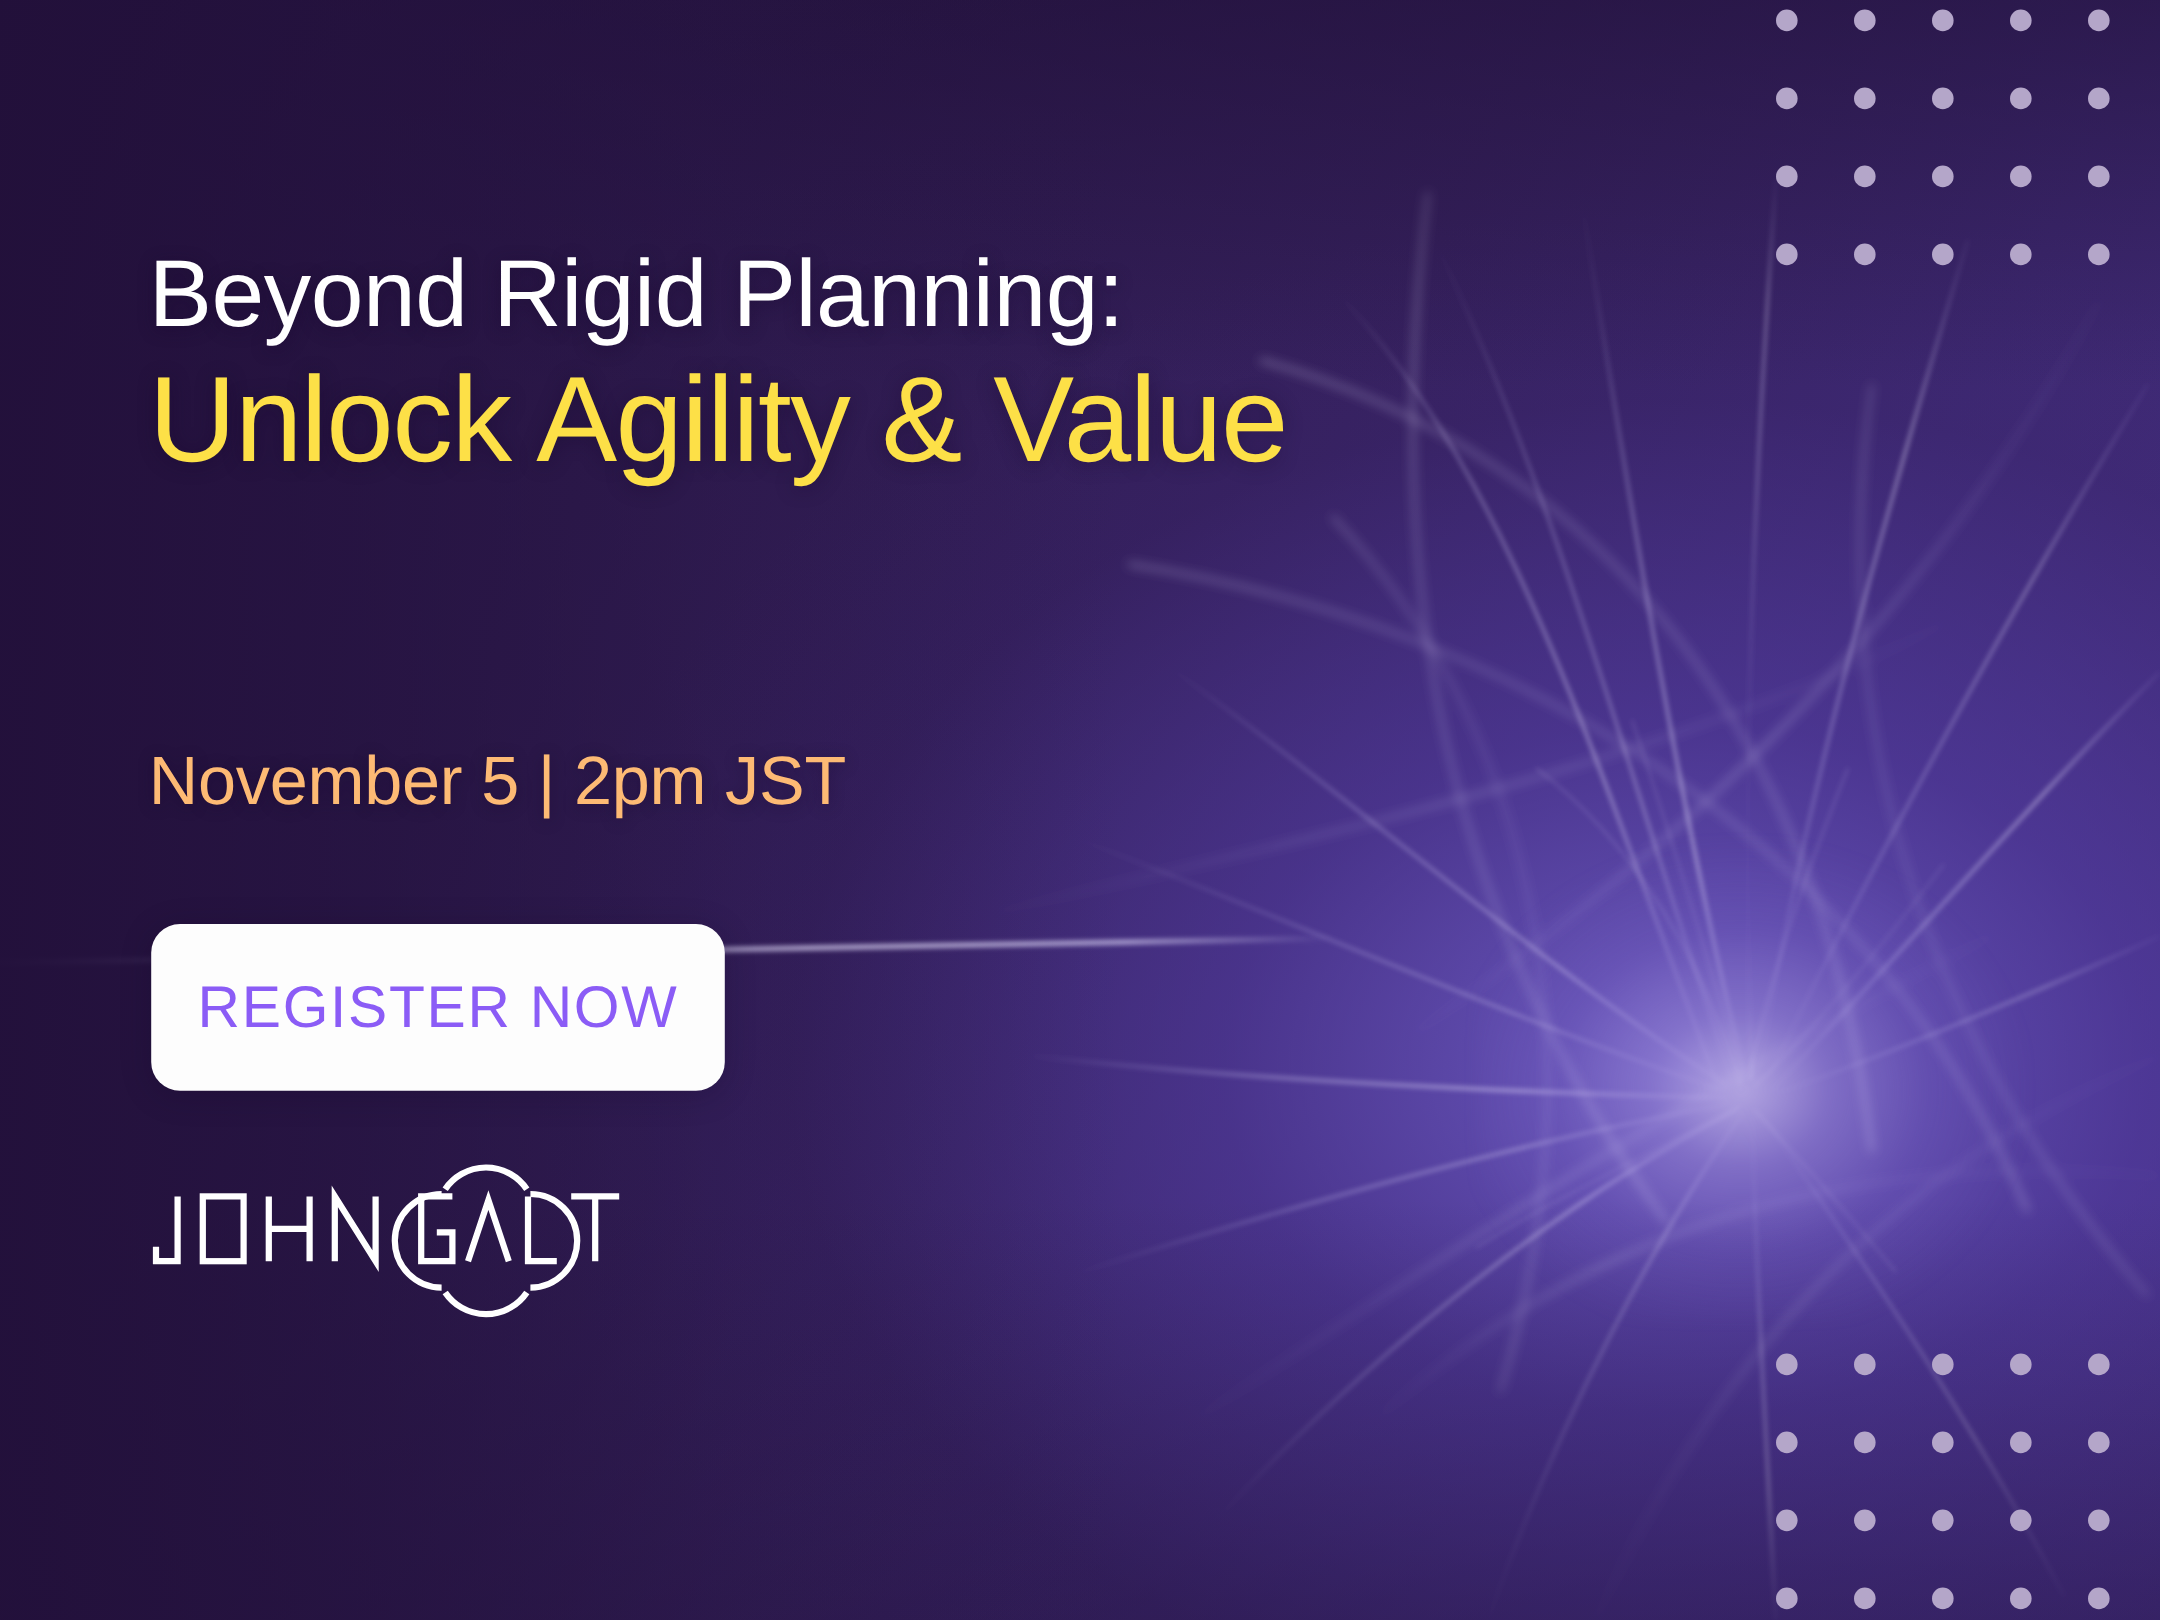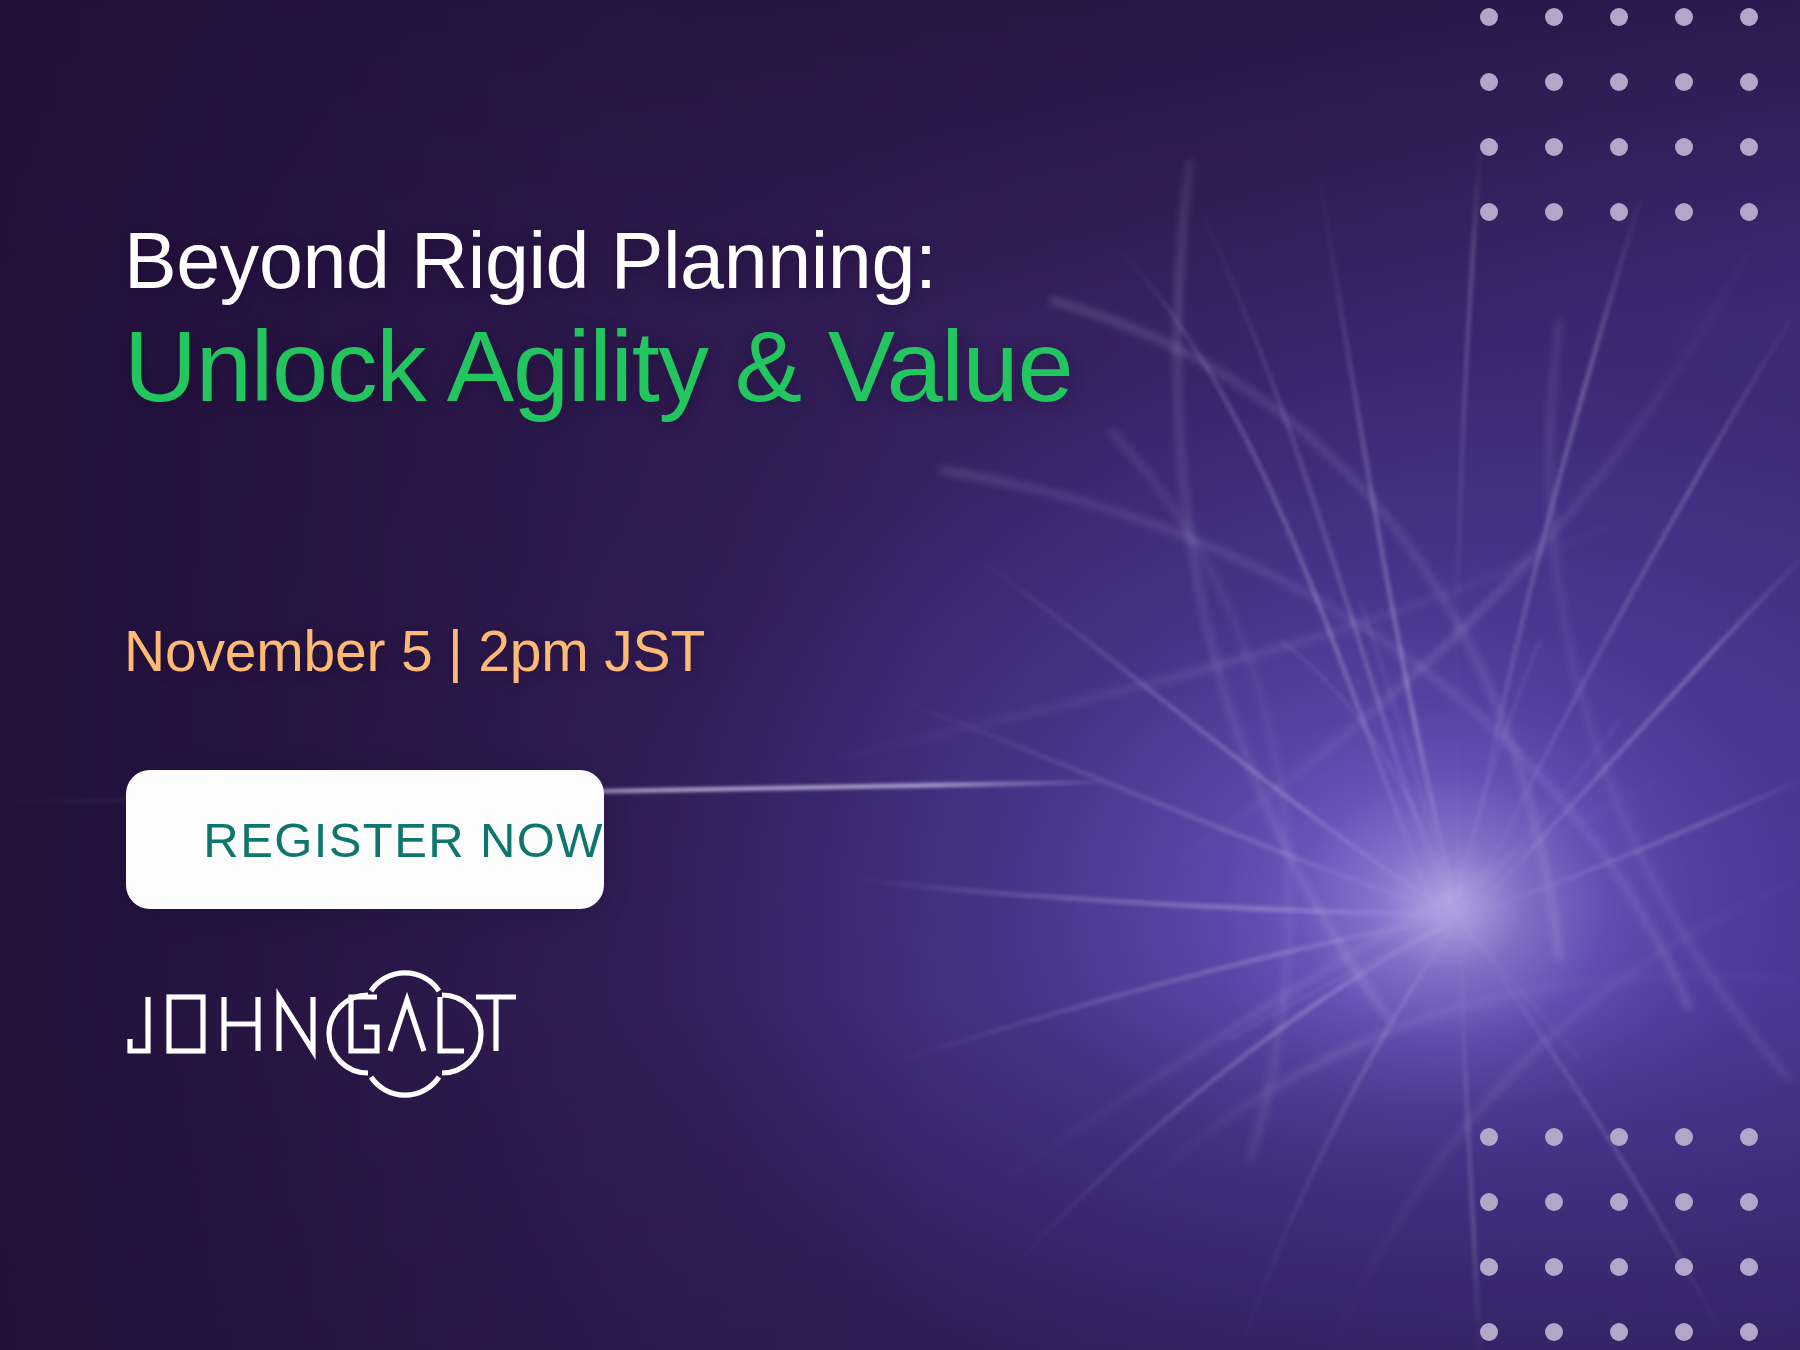--- a/index.html
+++ b/index.html
@@ -81,32 +81,32 @@
 
   
   .content {
     position: absolute;
     left: 124px;
     top: 0;
     width: 1340px;
     height: 100%;
   }
 
-  .headline { position: absolute; top: 221px; left: 0; }
+  .headline { position: absolute; top: 205px; left: 0; }
   .headline-kicker {
     color: #ffffff;
     font-size: 79px;
     font-weight: 300;
     line-height: 1.0;
     letter-spacing: -0.4px;
     white-space: nowrap;
     text-shadow: 0 2px 14px rgba(22,8,42,0.42);
   }
   .headline-main {
-    color: #22c55e;
+    color: #fde047;
     font-size: 101px;
     font-weight: 300;
     line-height: 1.28;
     letter-spacing: -1.2px;
     white-space: nowrap;
     margin-top: 8px;
     text-shadow: 0 2px 16px rgba(22,8,42,0.40);
     text-align: center;
   }
   .headline-main div { margin-top: -6px; }
@@ -125,29 +125,28 @@
 
   .cta {
     position: absolute;
     top: 770px;
     left: 2px;
     width: 478px;
     height: 139px;
     background: #fdfdfd;
     border: 0;
     border-radius: 24px;
-    color: #0f766e;
+    color: #8b5cf6;
     font-family: "Liberation Sans", sans-serif;
     font-size: 49px;
     font-weight: 400;
     letter-spacing: 1.4px;
     cursor: pointer;
     box-shadow: 0 4px 26px rgba(18,6,38,0.22);
     padding: 0;
-    text-align: right;
   }
 
   .logo {
     position: absolute;
     top: 955px;
     left: 0;
     width: 400px;
     height: 145px;
   }
   .logo svg { width: 100%; height: 100%; display: block; }

